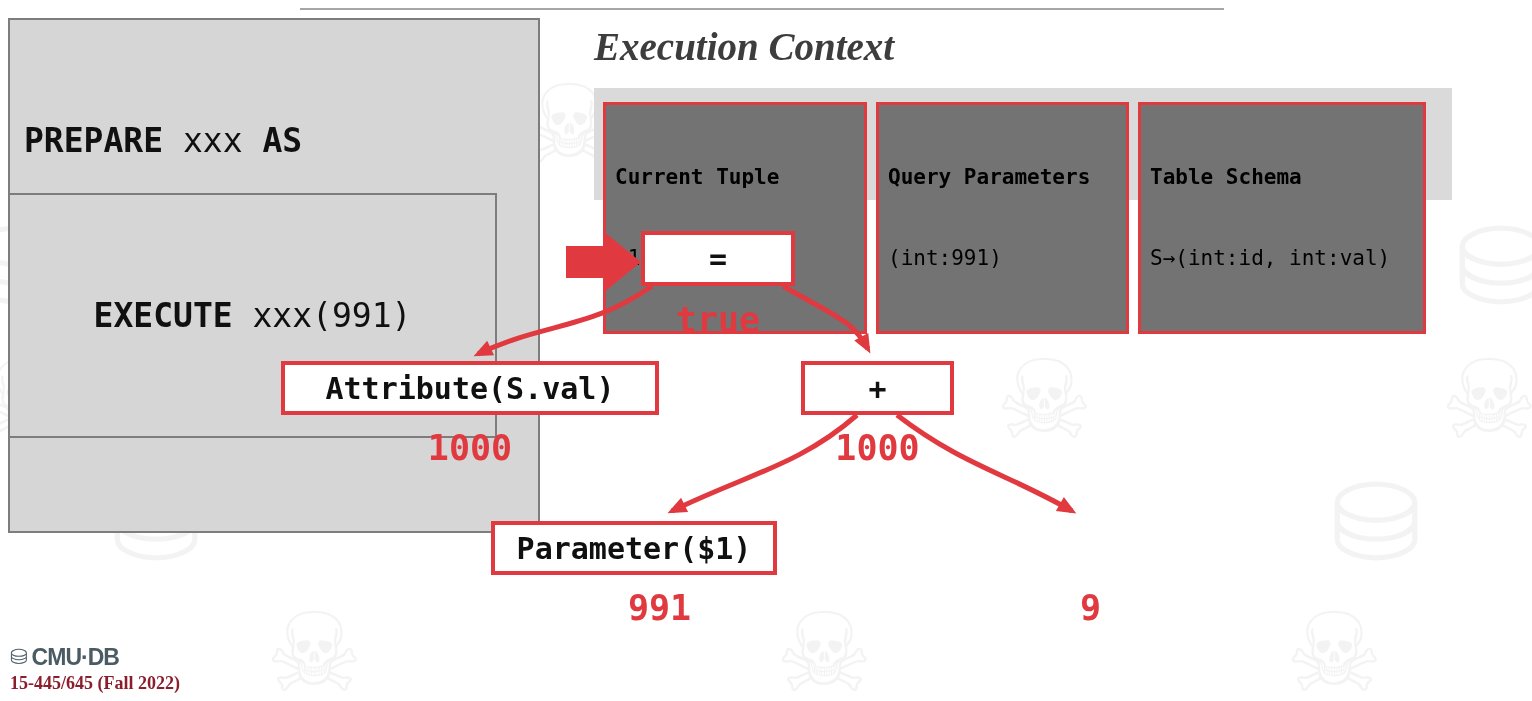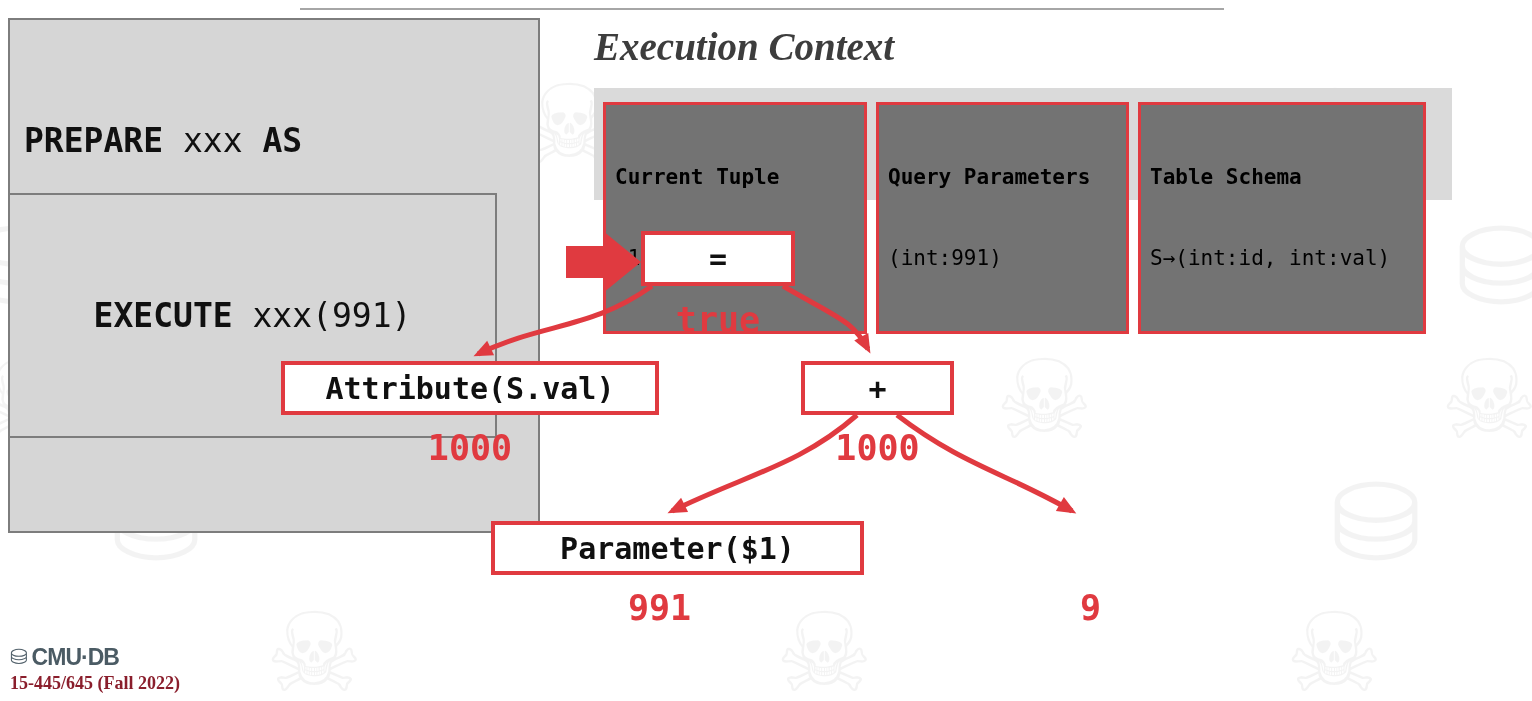--- a/index.html
+++ b/index.html
@@ -95,21 +95,21 @@
     font-weight: bold;
     font-size: 30px;
     display: flex;
     align-items: center;
     justify-content: center;
     white-space: pre;
   }
   .node-eq        { left: 641px; top: 231px; width: 154px; height: 55px; }
   .node-attribute { left: 281px; top: 361px; width: 378px; height: 54px; }
   .node-plus      { left: 801px; top: 361px; width: 153px; height: 54px; }
-  .node-parameter { left: 491px; top: 521px; width: 373px; height: 54px; }
+  .node-parameter { left: 491px; top: 521px; width: 286px; height: 54px; }
   .node-constant  { left: 956px; top: 521px; width: 269px; height: 54px; }
 
   .result {
     position: absolute;
     color: var(--accent, #e03a40);
     font-weight: bold;
     font-size: 35px;
     text-align: center;
   }
   .result-true   { left: 641px; top: 300px; width: 154px; }

